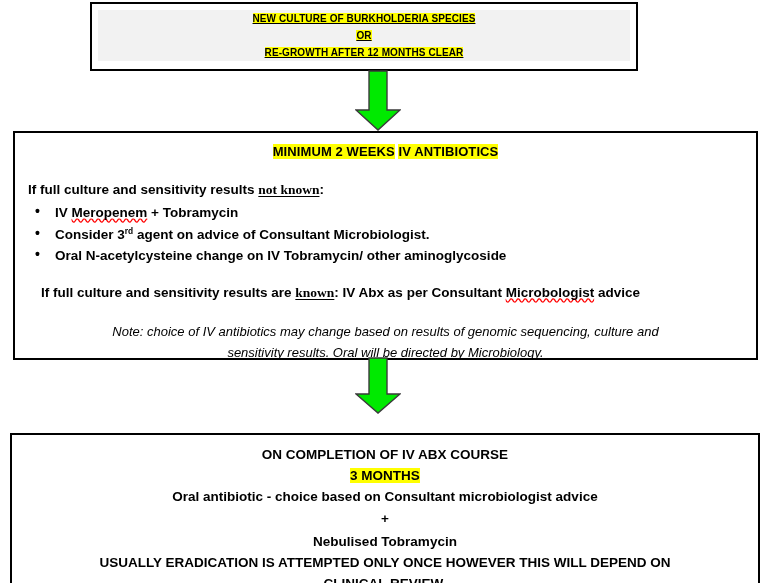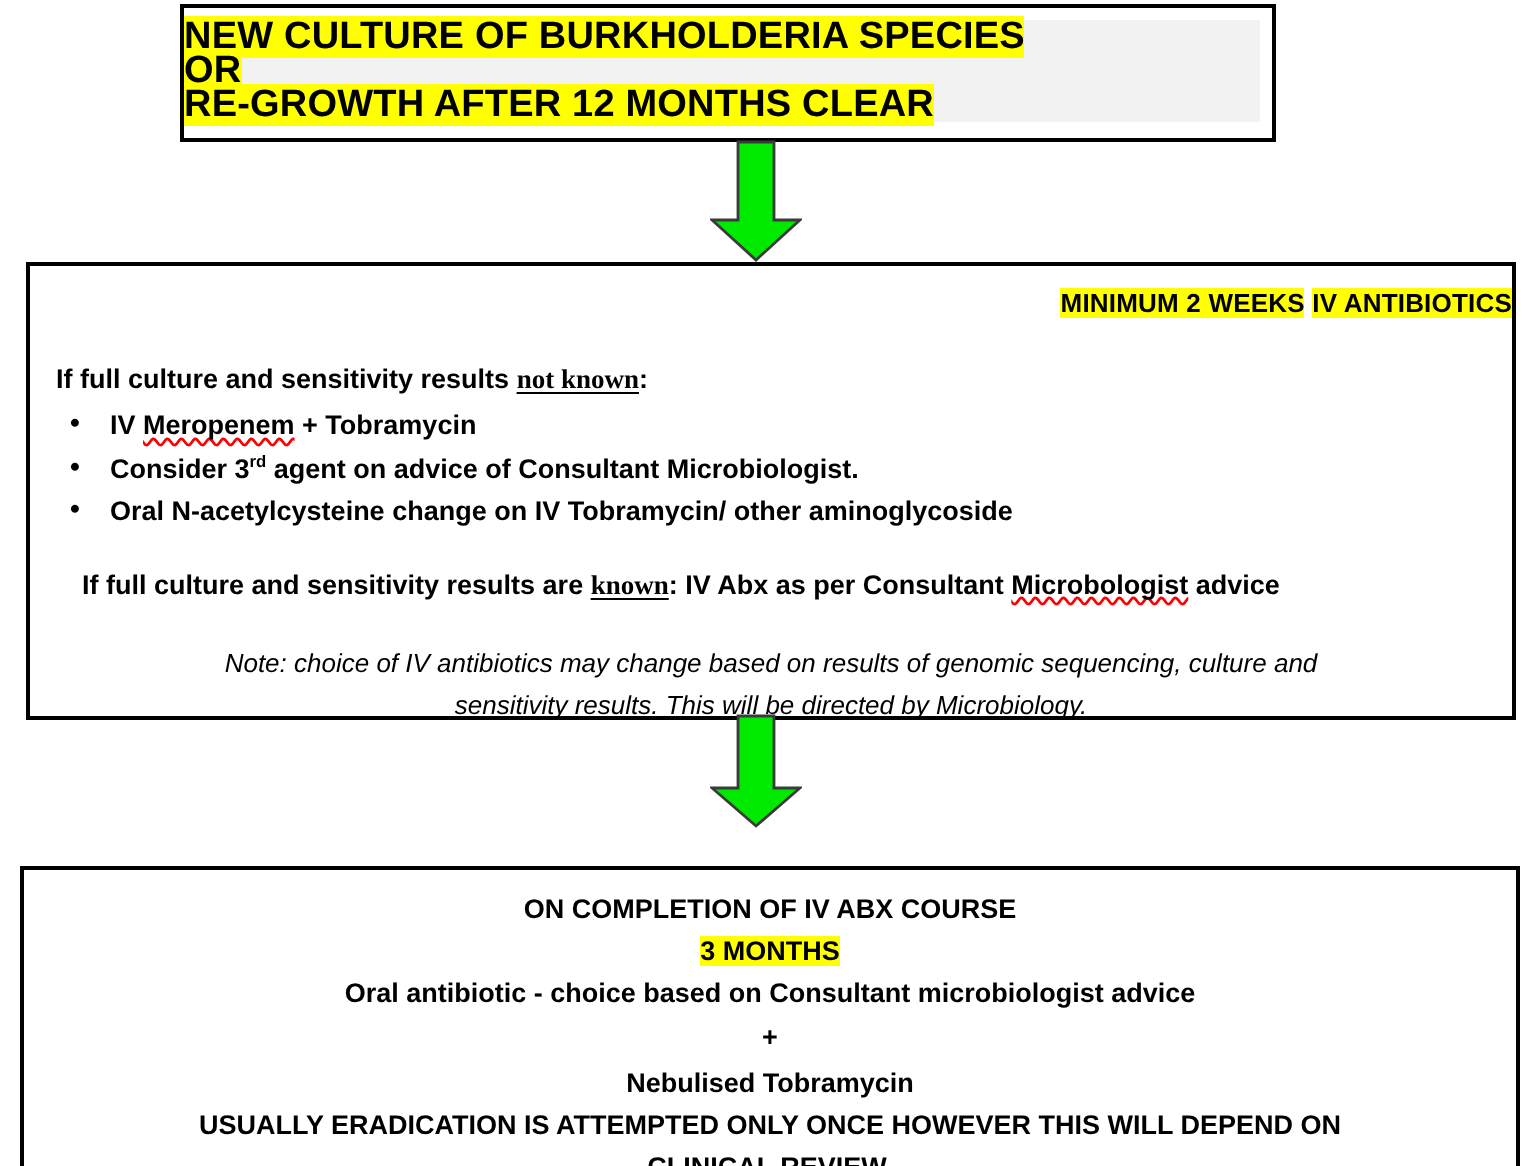--- a/index.html
+++ b/index.html
@@ -33,36 +33,38 @@
   #box-top .inner-fill {
     position: absolute;
     left: 6px;
     top: 6px;
     right: 6px;
     bottom: 8px;
     background: #f2f2f2;
   }
   #box-top .content {
     position: relative;
-    font-size: 19px;
+    text-align: center;
+    font-size: 10px;
     font-weight: bold;
     line-height: 17px;
     padding-top: 6px;
     letter-spacing: 0.1px;
+    text-decoration: underline;
   }
 
   
   #box-middle {
     left: 13px;
     top: 131px;
     width: 745px;
     height: 229px;
   }
   #box-middle .heading {
-    text-align: right;
+    text-align: center;
     font-size: 13px;
     font-weight: bold;
     padding-top: 11px;
     letter-spacing: 0.1px;
   }
 
   .hl { background: #ffff00; }
 
   .blk-para {
     font-size: 13.5px;
@@ -180,21 +182,21 @@
       <span>Oral N-acetylcysteine change on IV Tobramycin/ other aminoglycoside</span>
     </li>
   </ul>
 
   <div class="known-line">
     <span>If full culture and sensitivity results are </span><span class="u">known</span><span>: IV Abx as per Consultant </span><span class="sq">Microbologist</span><span> advice</span>
   </div>
 
   <div class="note">
     <span>Note: choice of IV antibiotics may change based on results of genomic sequencing, culture and</span>
-    <span class="l2">sensitivity results.  This will be directed by Microbiology.</span>
+    <span class="l2">sensitivity results.  Oral will be directed by Microbiology.</span>
   </div>
 </div>
 
 <div class="arrow" id="arrow-2">
   <svg width="46" height="58" viewBox="0 0 46 58">
     <polygon points="14,1 32,1 32,37 45,37 23,56 1,37 14,37" fill="#00ea00" stroke="#3a3a3a" stroke-width="1.4" stroke-linejoin="miter"></polygon>
   </svg>
 </div>
 
 <div class="box" id="box-bottom">

